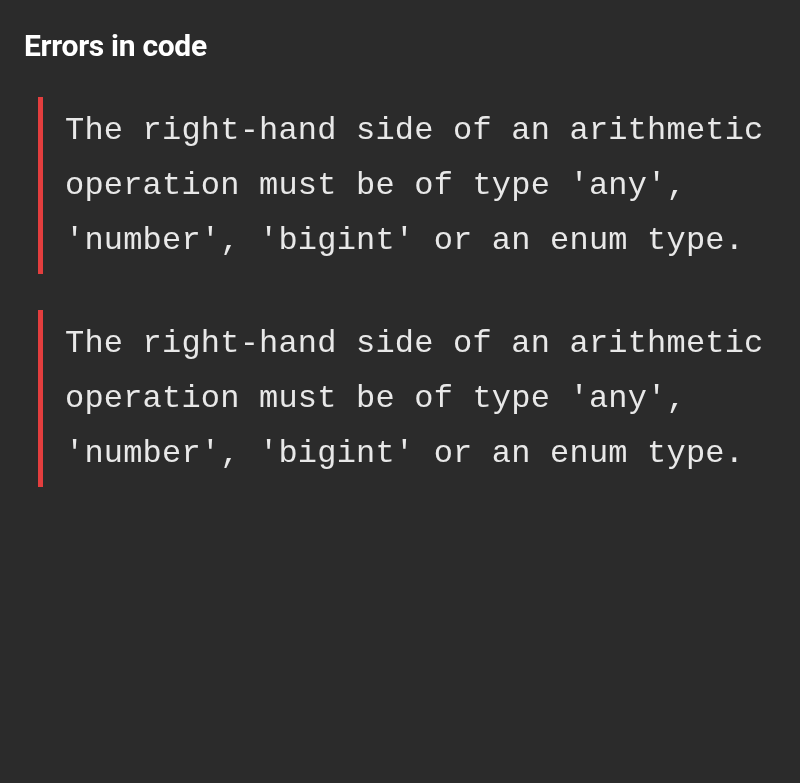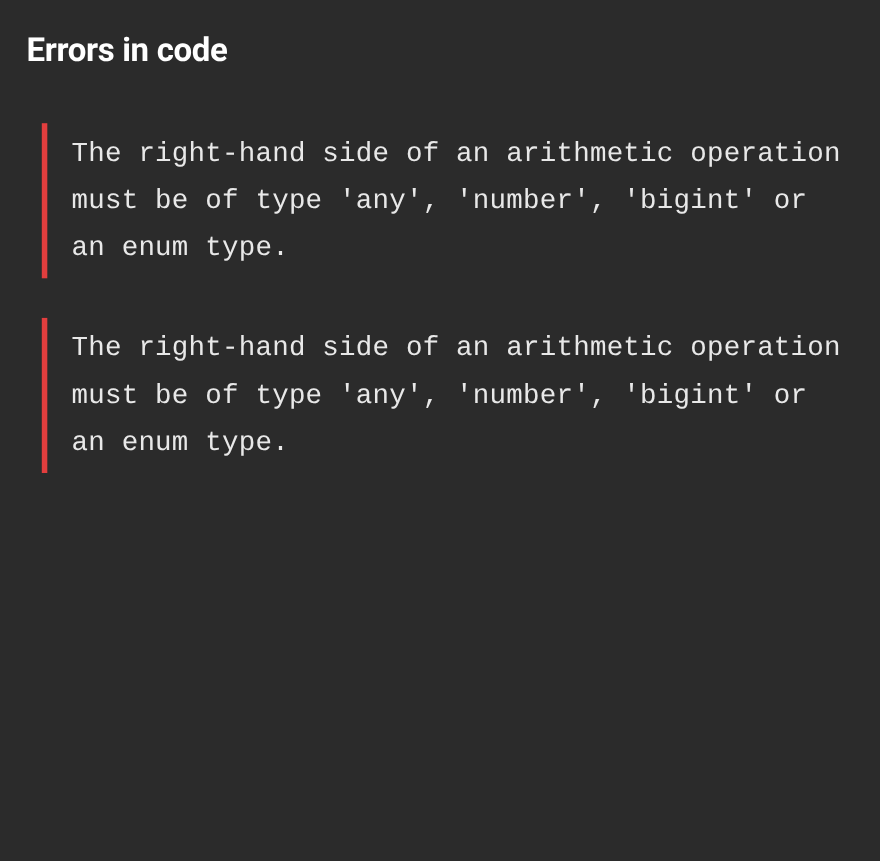--- a/index.html
+++ b/index.html
@@ -12,32 +12,32 @@
       color: #e8e8e8;
       font-family: -apple-system, BlinkMacSystemFont, "Segoe UI", Roboto, Helvetica, Arial, sans-serif;
       width: 800px;
       height: 783px;
       padding: 28px 24px;
     }
     .heading {
       font-size: 30px;
       font-weight: 700;
       color: #ffffff;
-      margin-bottom: 49px;
+      margin-bottom: 34px;
       letter-spacing: -0.3px;
     }
     .error-list {
       padding-left: 14px;
     }
     .error-item {
       border-left: 5px solid #e33e3e;
       padding: 6px 0 6px 22px;
       margin-bottom: 36px;
       font-family: "SFMono-Regular", Menlo, Consolas, "Liberation Mono", monospace;
-      font-size: 25px;
+      font-size: 32px;
       line-height: 1.72;
       color: #e8e8e8;
       font-weight: 400;
       letter-spacing: 0.2px;
     }
     .error-item:last-child {
       margin-bottom: 0;
     }
   </style>
 </head>

